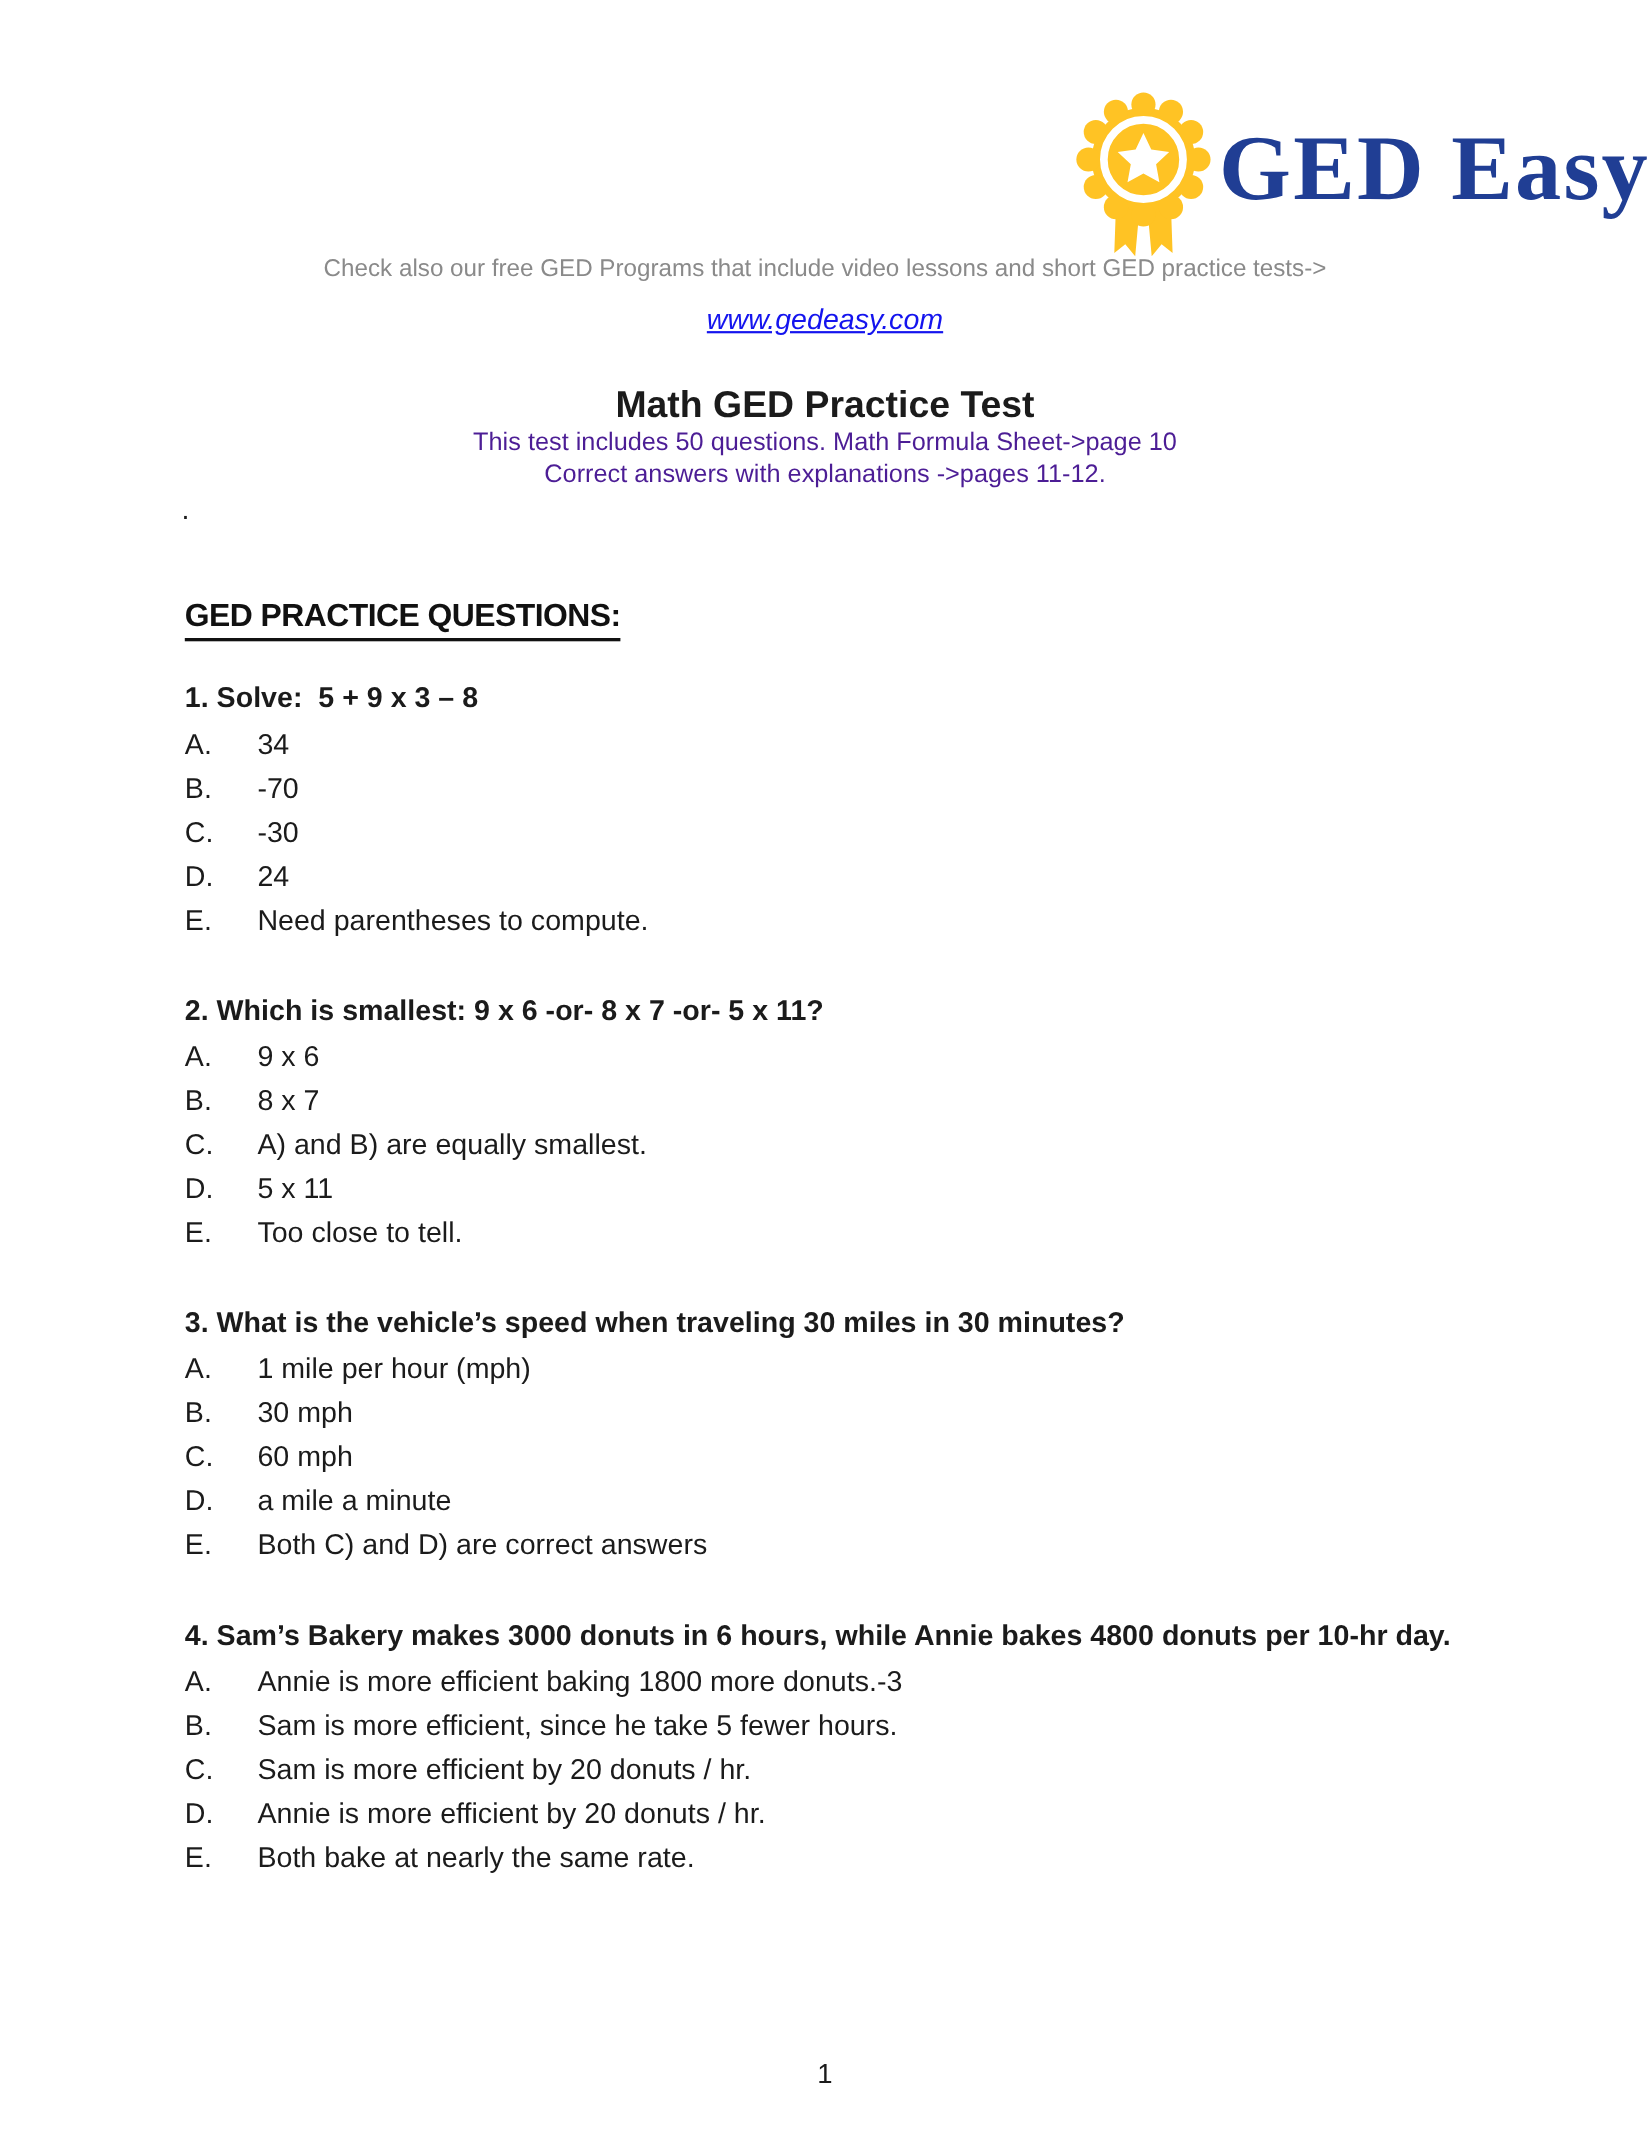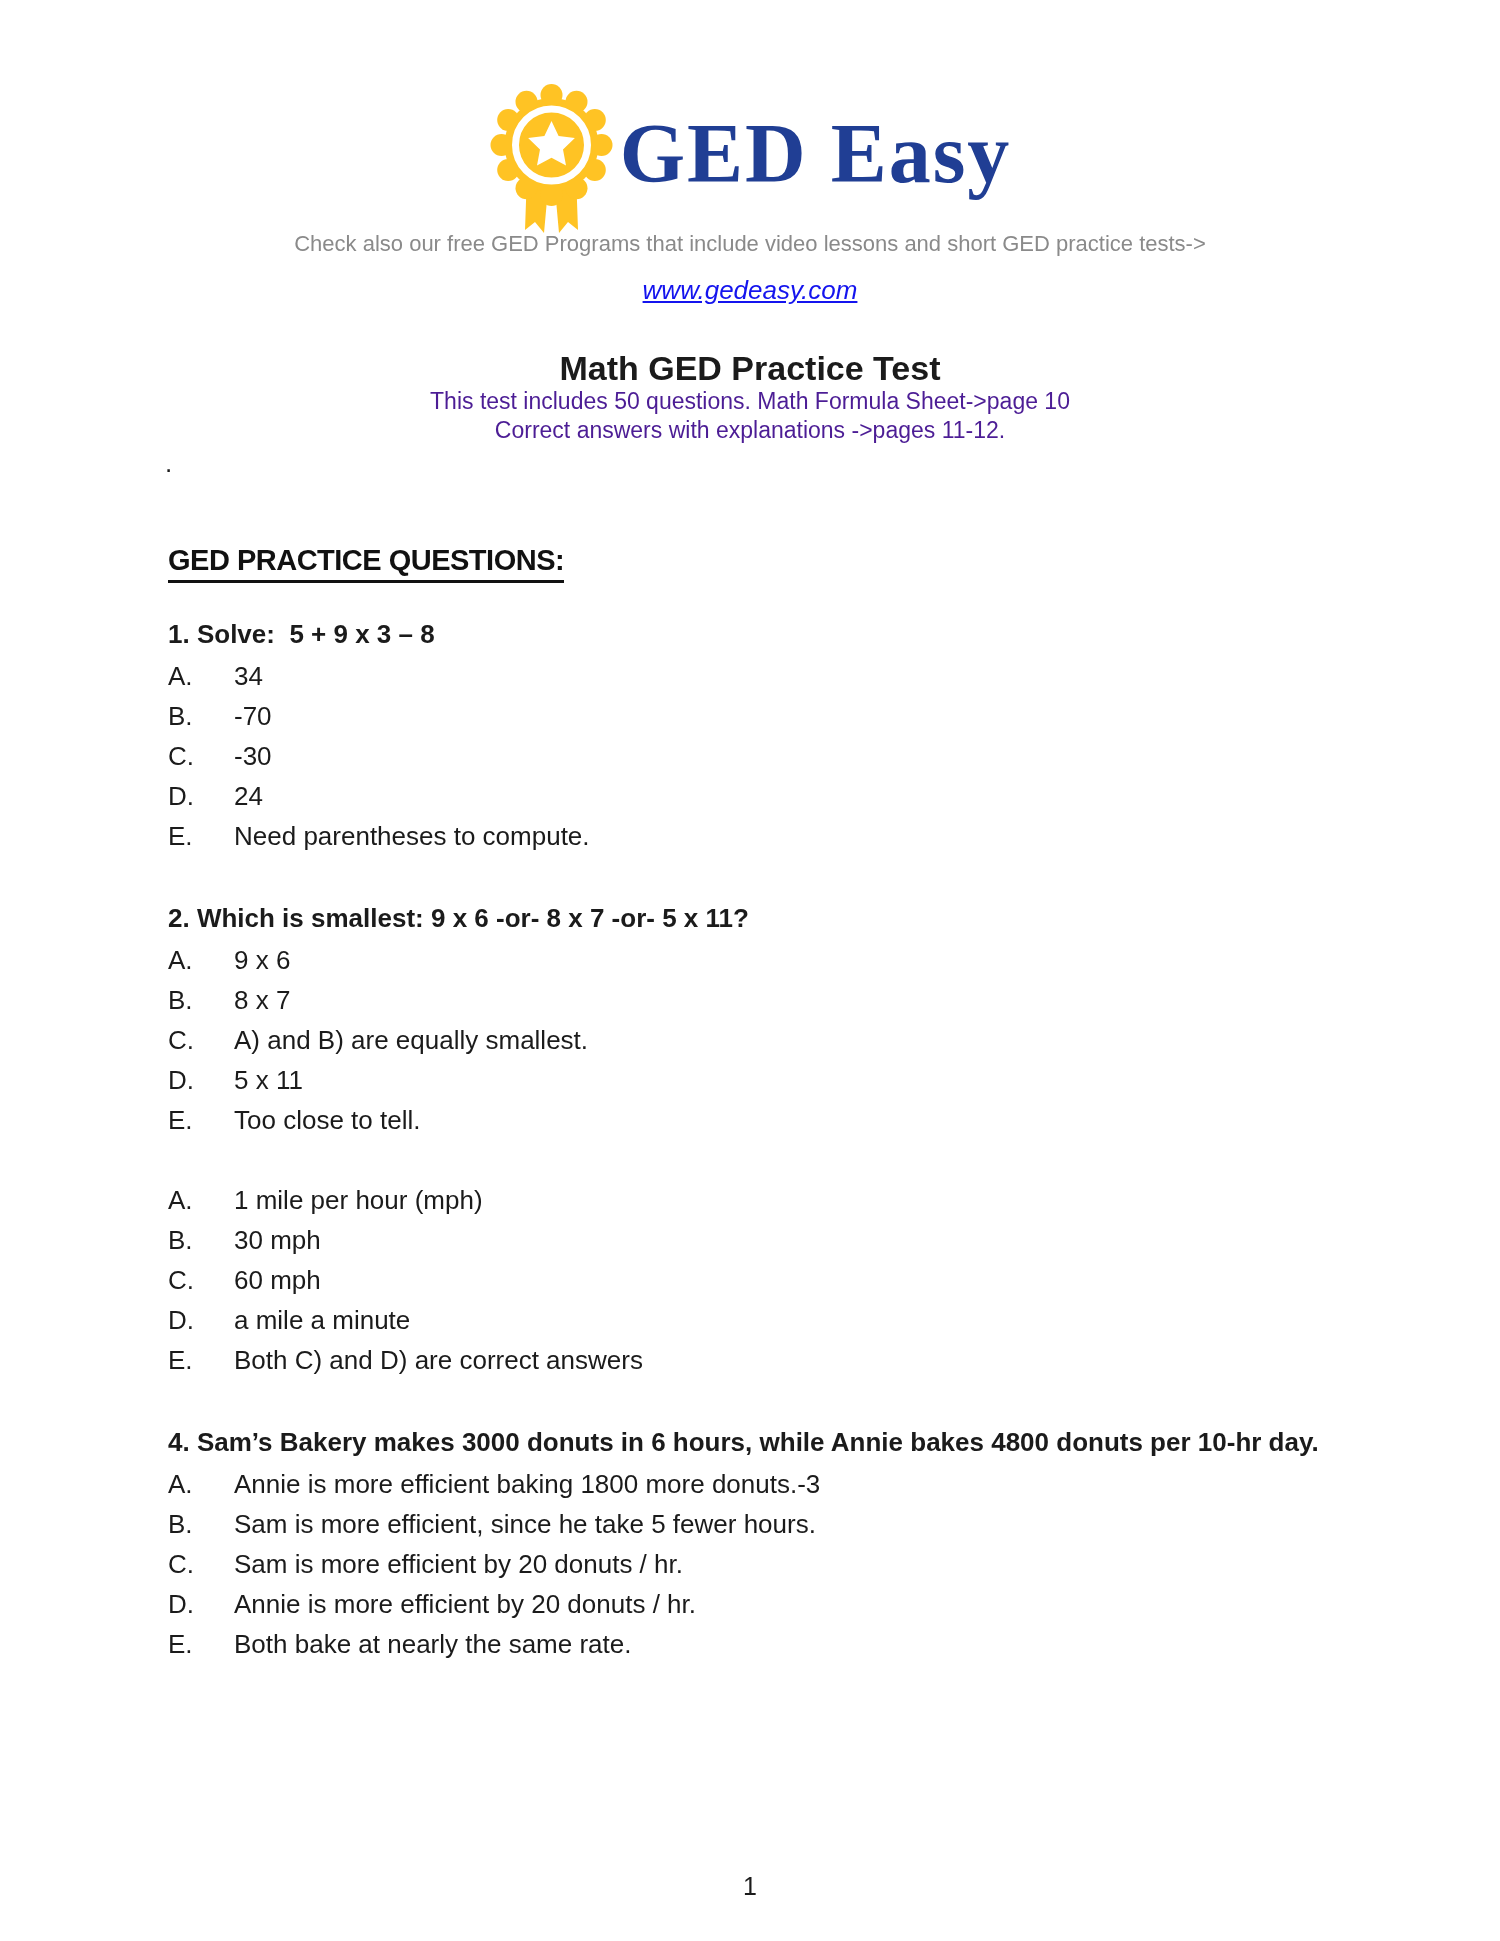--- a/index.html
+++ b/index.html
@@ -15,21 +15,21 @@
     color: #1b1b1b;
   }
 
   
   .logo-row {
     position: absolute;
     top: 82px; left: 0;
     width: 100%;
     height: 155px;
     display: flex;
-    justify-content: center;
+    justify-content: flex-end;
     align-items: center;
     gap: 6px;
   }
   .badge { width: 125px; height: 153px; flex: 0 0 auto; }
   .logo-text {
     font-family: "Liberation Serif", serif;
     font-weight: bold;
     font-size: 84px;
     line-height: 1;
     color: #203E94;
@@ -229,20 +229,21 @@
         <span class="opt-letter">D.</span>
         <span class="opt-text">5 x 11</span>
       </div>
       <div class="option">
         <span class="opt-letter">E.</span>
         <span class="opt-text">Too close to tell.</span>
       </div>
     </div>
 
     <div class="question">
+      <div class="q-heading">3. What is the vehicle’s speed when traveling 30 miles in 30 minutes?</div>
       <div class="option">
         <span class="opt-letter">A.</span>
         <span class="opt-text">1 mile per hour (mph)</span>
       </div>
       <div class="option">
         <span class="opt-letter">B.</span>
         <span class="opt-text">30 mph</span>
       </div>
       <div class="option">
         <span class="opt-letter">C.</span>

